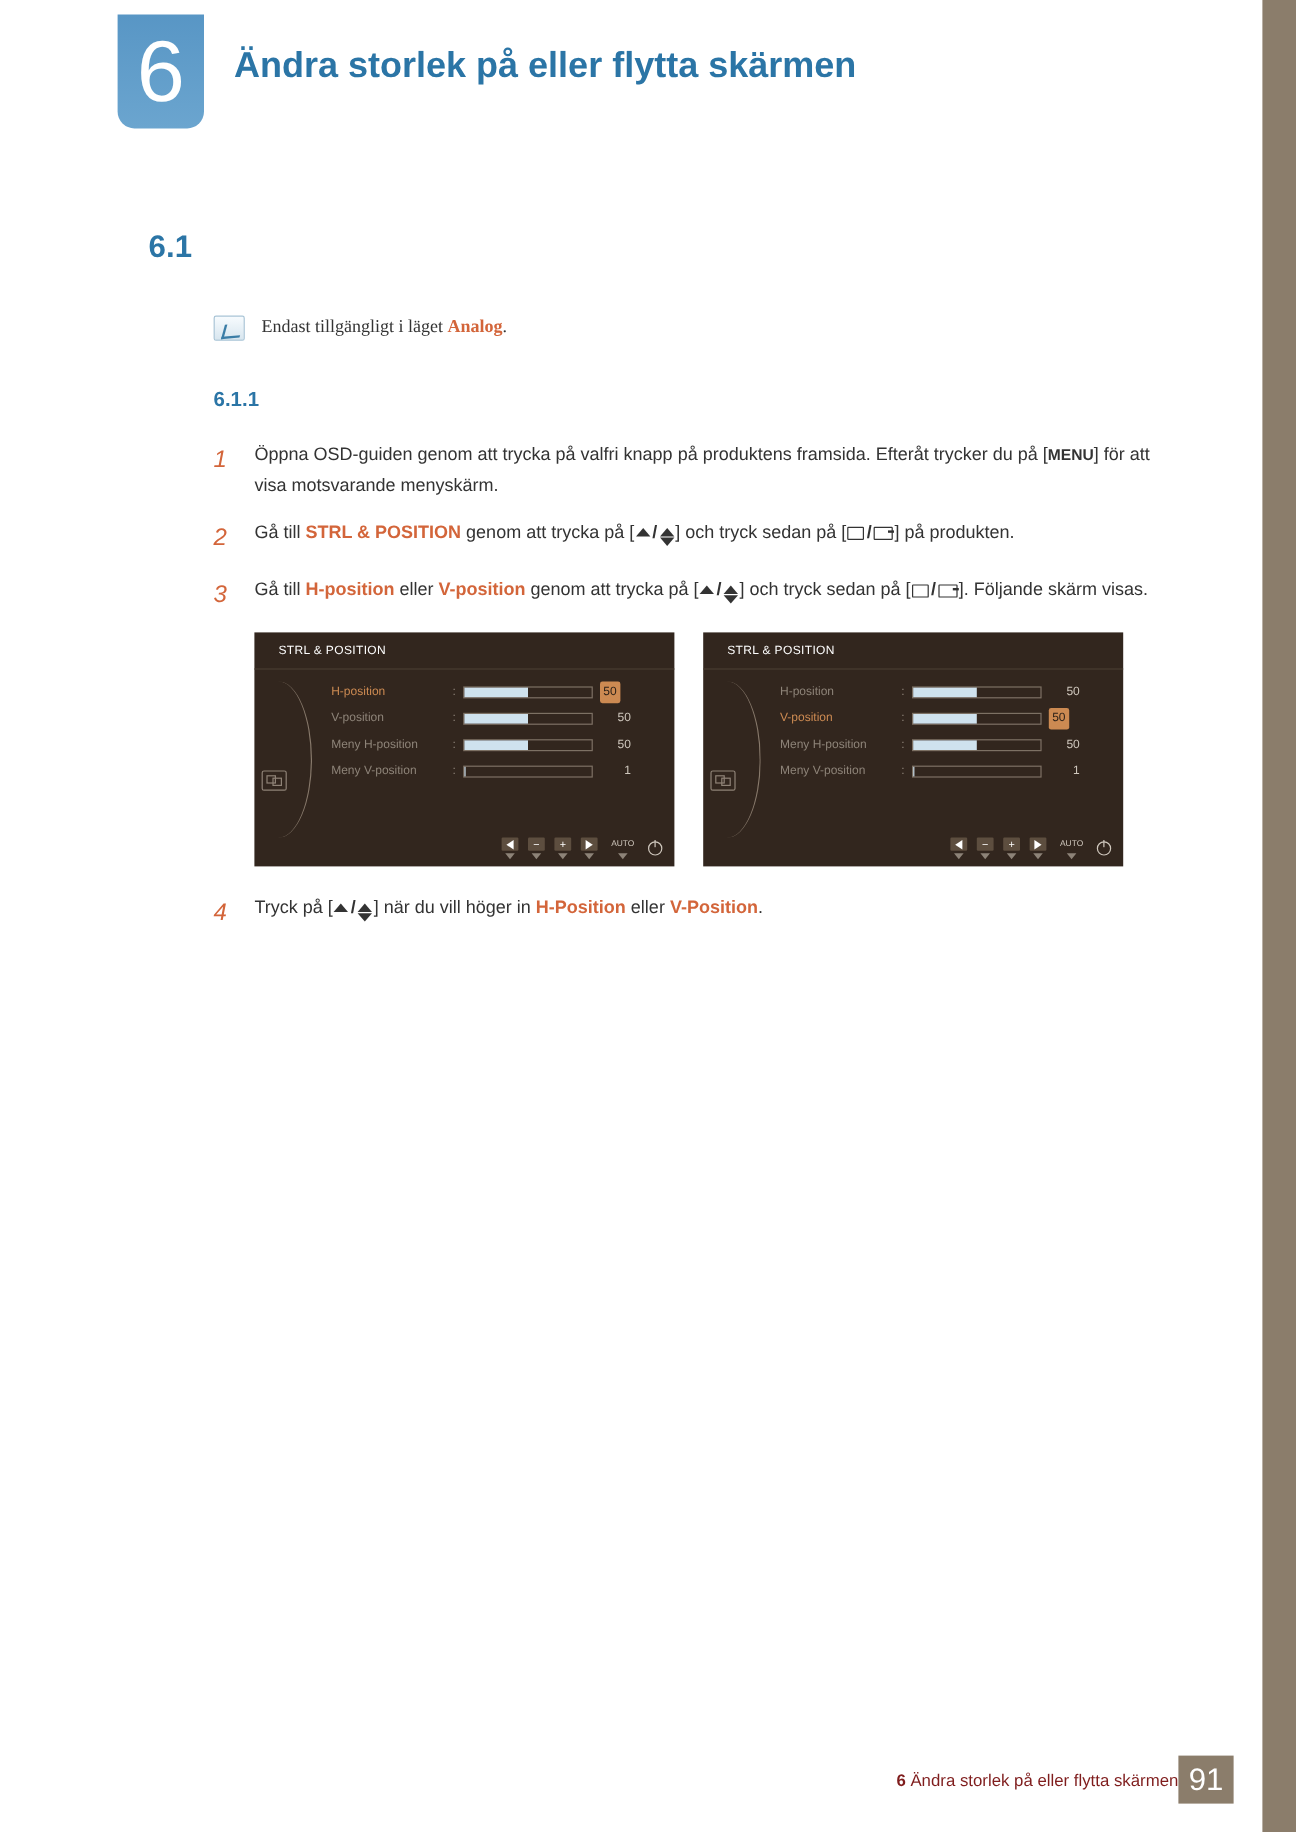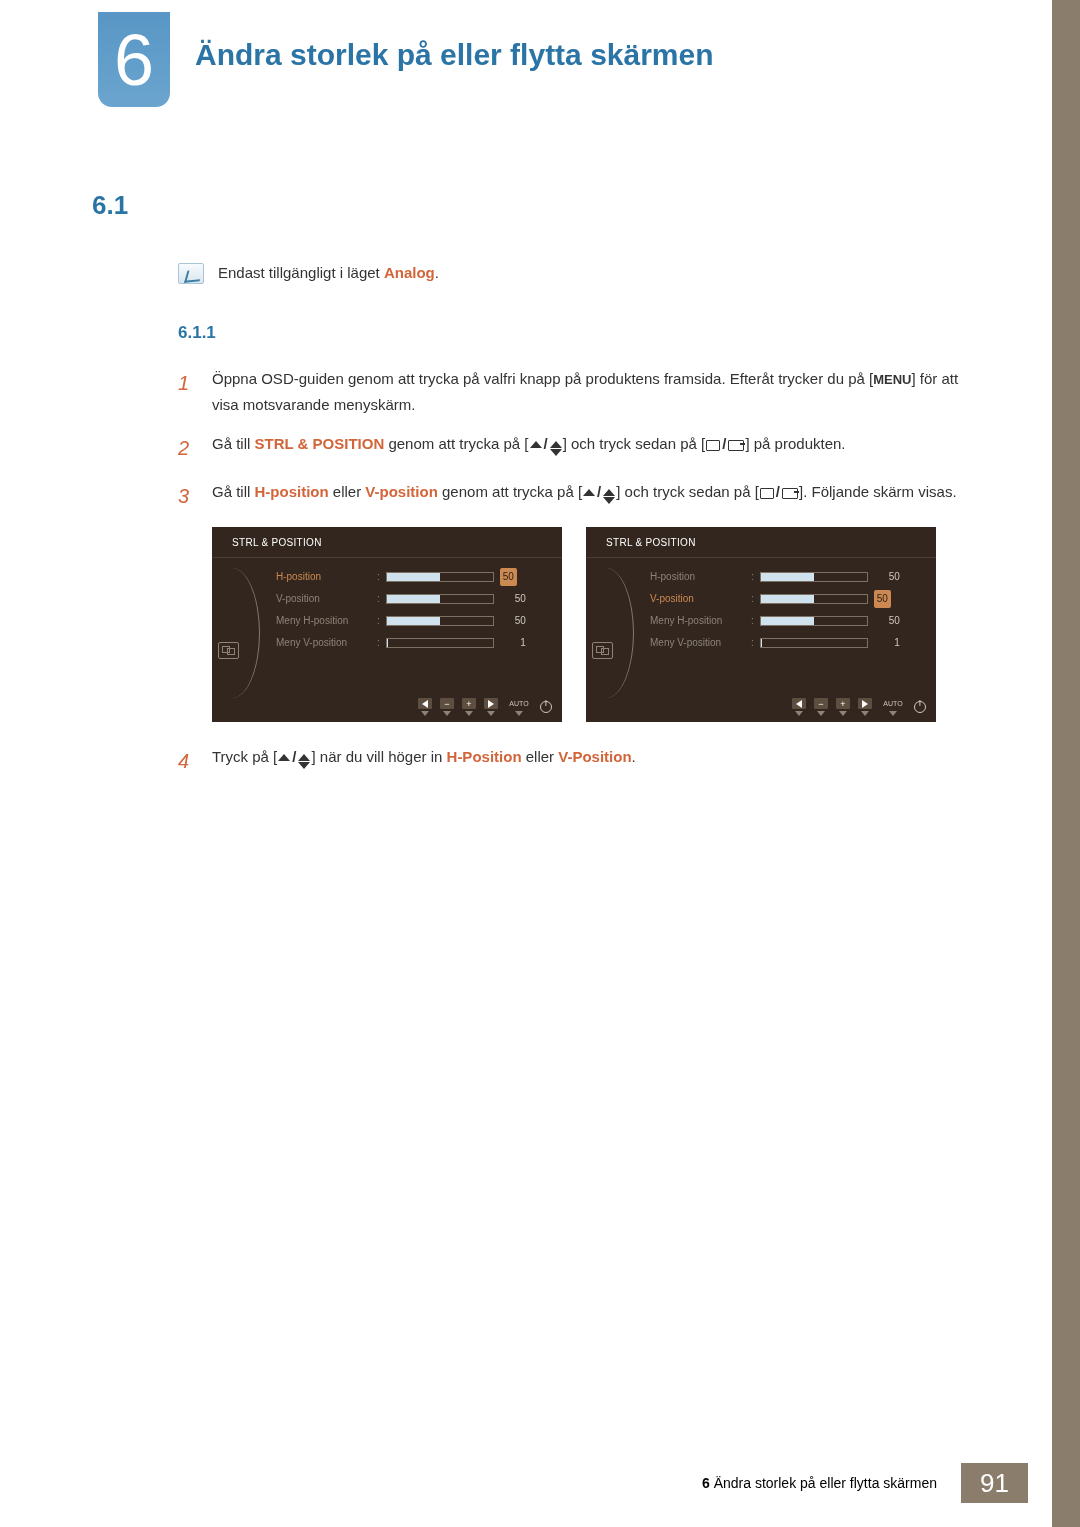--- a/index.html
+++ b/index.html
@@ -44,27 +44,27 @@
     font-size: 30px;
     font-weight: 700;
     color: #2b75a6;
   }
   .content {
     position: absolute;
     top: 190px;
     left: 92px;
     right: 100px;
   }
-  .section-row { display: flex; gap: 16px; margin-bottom: 40px; }
+  .section-row { display: flex; gap: 16px; margin-bottom: 40px; text-align: right; }
   .section-num { color: #2b75a6; font-size: 26px; font-weight: 700; width: 68px; }
   .section-title { color: #2b75a6; font-size: 26px; font-weight: 700; }
   .body-text { margin-left: 86px; font-size: 15px; line-height: 1.6; color: #333; }
   .para { margin-bottom: 28px; }
   .orange-bold { color: #d3653a; font-weight: 700; }
-  .note-row { display: flex; align-items: center; gap: 14px; margin-bottom: 34px; }
+  .note-row { display: flex; align-items: center; gap: 14px; margin-bottom: 34px; font-family: Liberation Serif, serif; }
   .note-icon {
     width: 26px; height: 21px;
     background: linear-gradient(to bottom,#f7fbfe,#d8e6ef);
     border: 1px solid #a8c4d6;
     position: relative;
     border-radius: 2px;
   }
   .note-icon::after {
     content: ""; position: absolute; right: 2px; bottom: 1px;
     width: 13px; height: 10px;
@@ -165,24 +165,24 @@
   }
   .osd-btn.pwr .circ::after { content:"";position:absolute;top:-2px;left:50%;width:1.2px;height:6px;background:#cfc7bd;transform:translateX(-50%); }
   .osd-btn.play .bx::after { content:"";display:block;width:0;height:0;border-top:4px solid transparent;border-bottom:4px solid transparent;border-left:6px solid #fff; }
   .osd-btn.back .bx::after { content:"";display:block;width:0;height:0;border-top:4px solid transparent;border-bottom:4px solid transparent;border-right:6px solid #fff; }
 
   
   .footer {
     position: absolute; bottom: 24px; right: 52px;
     display: flex; align-items: center; gap: 0;
   }
-  .footer-text { color: #000000; font-size: 14px; padding-right: 24px; }
+  .footer-text { color: #7f1d1d; font-size: 14px; padding-right: 0; }
   .footer-page {
     background: #8b7d6b; color: #fff; font-size: 26px;
-    width: 67px; height: 40px; display: flex; align-items:center; justify-content:center;
+    width: 46px; height: 40px; display: flex; align-items:center; justify-content:center;
   }
 </style>
 </head>
 <body>
 
 <div class="sidebar-stripe"></div>
 
 <div class="chapter-tab">
   <span class="chapter-tab-num">6</span>
 </div>

